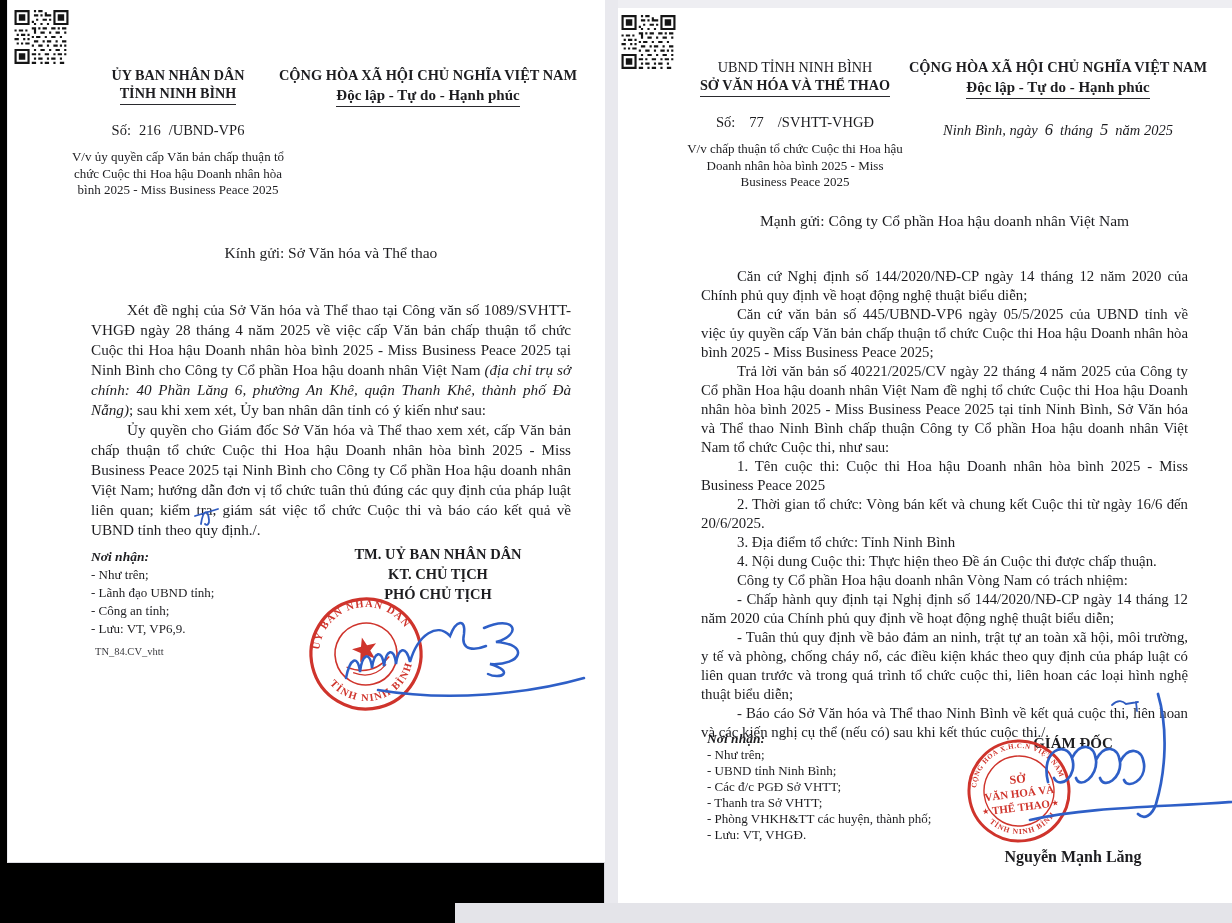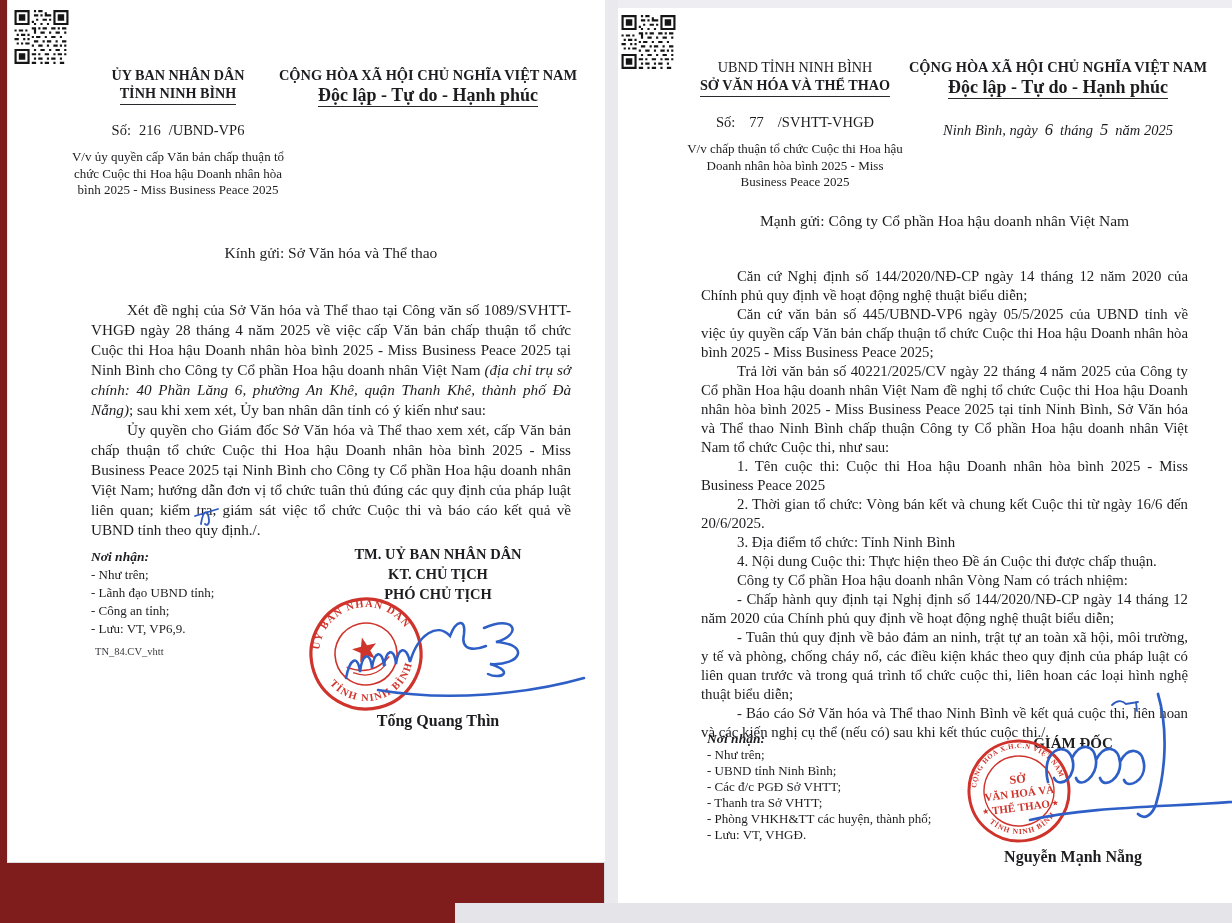--- a/index.html
+++ b/index.html
@@ -1,33 +1,33 @@
 <!DOCTYPE html>
 <html><head>
 <meta charset="utf-8">
 <style>
   html,body{margin:0;padding:0;}
   body{width:1232px;height:923px;background:#fdfdfd;font-family:"Liberation Serif","DejaVu Serif",serif;color:#1d1d20;}
-  .canvas{position:relative;width:1232px;height:923px;overflow:hidden;background:#7f1d1d;}
+  .canvas{position:relative;width:1232px;height:923px;overflow:hidden;background:#000000;}
   .seam{position:absolute;left:604px;top:0;width:14px;height:905px;background:#e9e9ee;border-left:1px solid #d8d8de;border-right:1px solid #d8d8de;}
   .strip-top{position:absolute;left:618px;top:0;width:614px;height:8px;background:#eeeef2;}
   .strip-bottom{position:absolute;left:455px;top:903px;width:777px;height:20px;background:#e4e4e9;}
   .page{position:absolute;background:#ffffff;}
   .page-left{left:7px;top:0;width:597px;height:862px;border-bottom:1px solid #dcdce2;border-left:1px solid #ececf0;}
   .page-right{left:618px;top:8px;width:614px;height:895px;}
   .qr{position:absolute;width:55px;height:54px;}
   .page-left .qr{left:6px;top:10px;}
   .page-right .qr{left:3px;top:7px;}
   .hdr-col{position:absolute;text-align:center;line-height:18px;}
   .agency1{font-weight:bold;font-size:14.2px;}
   .agency1-reg{font-size:14.2px;}
   .agency2{font-weight:bold;font-size:14.2px;}
   .underl{display:inline-block;border-bottom:1.4px solid #2a2a2e;padding-bottom:2px;}
   .motto1{font-weight:bold;font-size:14.4px;}
-  .motto2{font-weight:bold;font-size:18px;margin-top:2px;}
+  .motto2{font-weight:bold;font-size:15px;margin-top:2px;}
   .so-line{font-size:14.5px;margin-top:16px;}
   .so-num{display:inline-block;margin:0 8px;}
   .subject{font-size:13px;line-height:16.5px;margin:10px auto 0;width:226px;}
   .dateline{font-style:italic;font-size:14.5px;margin-top:22px;white-space:nowrap;}
   .dateline .up{font-style:normal;display:inline-block;margin:0 4px;}
   .dateline .hand{font-style:italic;font-size:16.5px;display:inline-block;margin:0 7px;}
   .salutation{position:absolute;text-align:center;font-size:15.5px;}
   .body{position:absolute;text-align:justify;}
   .page-left .body{left:83px;top:300px;width:480px;font-size:15.2px;line-height:20px;}
   .page-right .body{left:83px;top:259px;width:487px;font-size:14.8px;line-height:19px;}
@@ -123,21 +123,20 @@
     </svg>
 
     <svg class="sig" style="left:330px;top:606px;" width="250" height="100" viewBox="0 0 250 100">
       <g fill="none" stroke="#2e5fc7" stroke-width="2.5" stroke-linecap="round">
         <path d="M8 72 C12 52 20 48 22 66 C24 48 32 44 34 62 C36 46 44 42 46 60 C48 44 56 40 58 58 C60 42 68 38 72 56 C80 28 100 16 112 30 C118 14 128 12 126 28 C122 46 138 44 148 40"></path>
         <path d="M146 22 C176 8 186 28 158 36 C192 38 184 60 152 58 C178 66 162 74 150 68"></path>
         <path d="M40 84 C110 96 190 88 246 72"></path>
       </g>
     </svg>
 
-    <div class="signer-name" style="left:295px;top:712px;width:270px;">Tống Quang Thìn</div>
   </section>
 
   <section class="page page-right">
     <svg class="qr" viewBox="0 0 25 25">
         <use href="#qr-sym"></use>
       </svg>
 
     <div class="hdr-col" style="left:47px;top:50px;width:260px;">
       <div class="agency1-reg">UBND TỈNH NINH BÌNH</div>
       <div class="agency2"><span class="underl">SỞ VĂN HÓA VÀ THỂ THAO</span></div>
@@ -202,15 +201,15 @@
     </svg>
 
     <svg class="sig" style="left:392px;top:682px;" width="270" height="145" viewBox="0 0 270 145">
       <g fill="none" stroke="#2e5fc7" stroke-width="2.7" stroke-linecap="round">
         <path d="M148 4 C158 38 156 80 146 114 C142 126 134 130 128 124"></path>
         <path d="M38 92 C30 60 56 50 62 68 C68 86 50 100 44 88 M62 68 C70 52 84 54 86 70 C88 86 70 100 66 88 M86 70 C94 54 108 56 110 72 C112 88 94 100 90 88 M110 72 C118 56 132 58 134 74 C136 90 118 100 114 90"></path>
         <path d="M20 130 C90 114 180 118 264 108"></path>
       </g>
     </svg>
 
-    <div class="signer-name" style="left:345px;top:840px;width:220px;">Nguyễn Mạnh Nẵng</div>
+    <div class="signer-name" style="left:345px;top:840px;width:220px;">Nguyễn Mạnh Lăng</div>
   </section>
 </div>
 
 </body></html>

